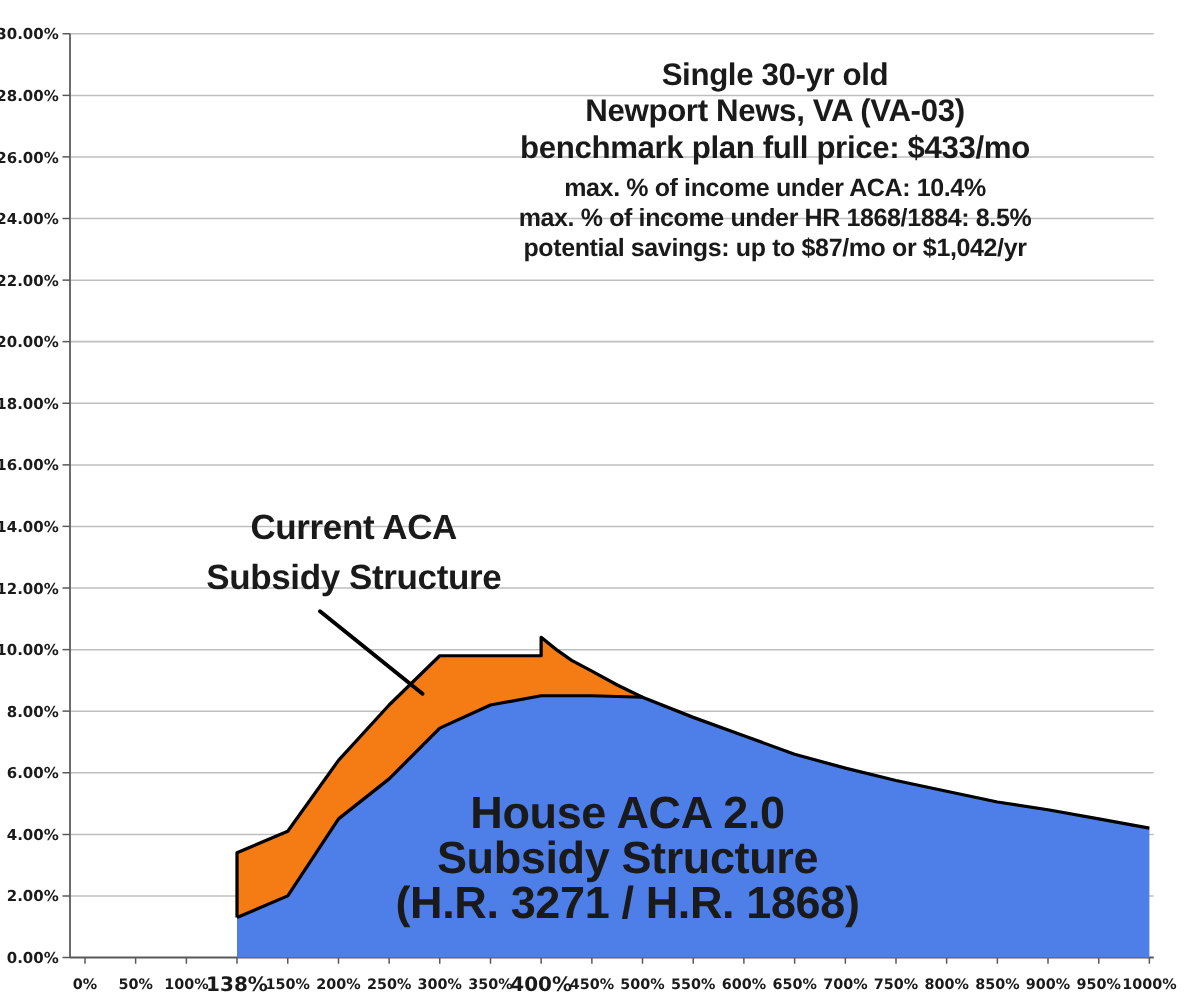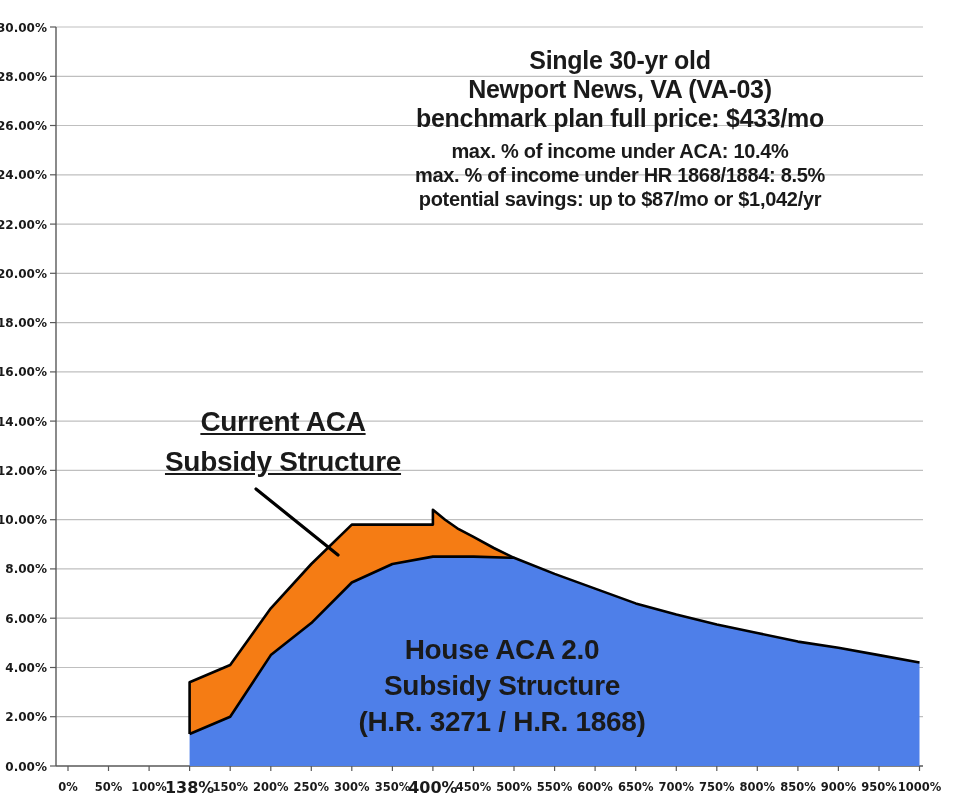--- a/index.html
+++ b/index.html
@@ -15,22 +15,22 @@
     position:absolute;
     text-align:center;
     color:#1a1a1a;
     letter-spacing:-0.3px;
     pointer-events:none;
   }
   .title-block{left:270px;top:46px;width:700px;}
   .title-line-big{font-weight:700;font-size:25px;line-height:29px;}
   .title-line-small{font-weight:700;font-size:20px;line-height:24px;}
   .gap-top{margin-top:6px;}
-  .aca-label{left:103px;top:402px;width:360px;font-weight:700;font-size:28px;line-height:40px;text-decoration:underline;}
-  .house-label{left:292px;top:632px;width:420px;font-weight:700;font-size:28px;line-height:36px;}
+  .aca-label{left:103px;top:402px;width:360px;font-weight:700;font-size:28px;line-height:40px;}
+  .house-label{left:292px;top:632px;width:420px;font-weight:700;font-size:36px;line-height:36px;}
   .axis-font{font-family:"DejaVu Sans","Liberation Sans",sans-serif;}
 </style>
 </head>
 <body>
 
 <div id="stage">
 
   <svg id="chart-svg" width="954" height="806" viewBox="0 0 954 806">
       <g>
         <line x1="56" y1="716.7" x2="923" y2="716.7" stroke="#BFBFBF" stroke-width="1.2"></line>

